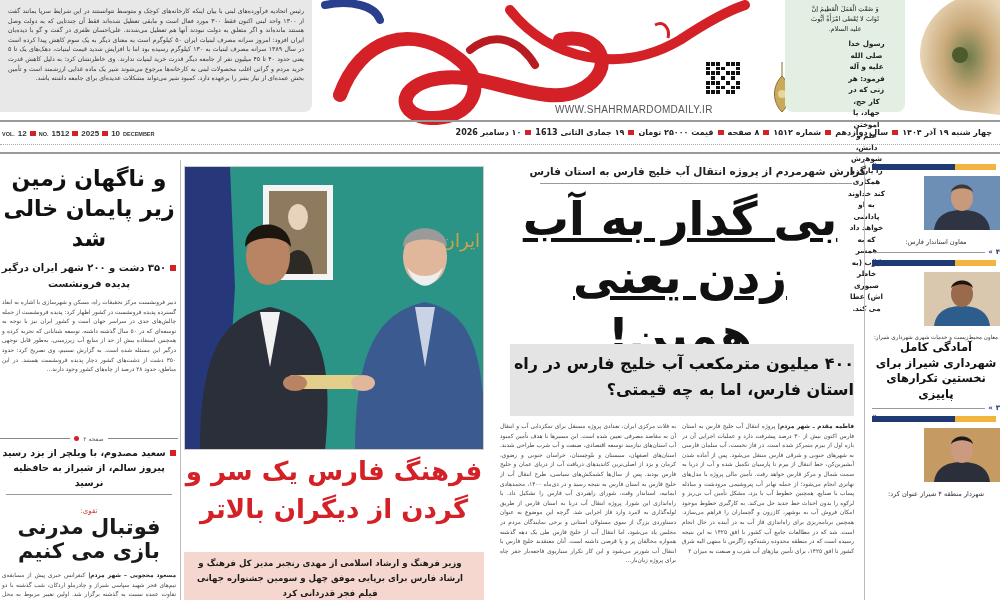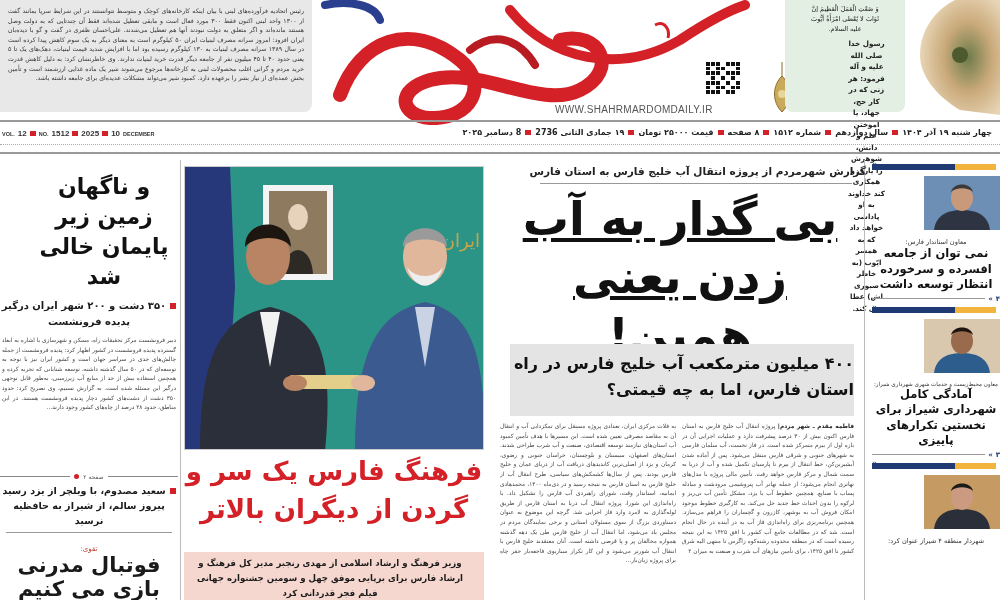--- a/index.html
+++ b/index.html
@@ -174,32 +174,32 @@
   <span>چهار شنبه ۱۹ آذر ۱۴۰۴</span>
     <i class="sq"></i>
   <span>سال دوازدهم</span>
     <i class="sq"></i>
   <span>شماره ۱۵۱۲</span>
     <i class="sq"></i>
   <span>۸ صفحه</span>
     <i class="sq"></i>
   <span>قیمت ۲۵۰۰۰ تومان</span>
     <i class="sq"></i>
-  <span>۱۹ جمادی الثانی 2736</span>
-    <i class="sq"></i>
-  <span>8 دسامبر ۲۰۲۵</span>
+  <span>۱۹ جمادی الثانی 1613</span>
+    <i class="sq"></i>
+  <span>۱۰ دسامبر 2026</span>
 </div>
 <div class="abs strip-dotted" style="top:144px;"></div>
 <div class="abs strip-line" style="top:152px;"></div>
 
 <div class="abs col-sep" style="left:180px;"></div>
 <div class="abs col-sep" style="left:864px;"></div>
 
 <div class="abs lc rtl">
-  <h1 class="lc-head" style="margin-top:12px;padding-left:30px;">و ناگهان زمین زیر پایمان خالی شد</h1>
+  <h1 class="lc-head" style="margin-top:4px;">و ناگهان زمین زیر پایمان خالی شد</h1>
   <div class="lc-sub">
     <span class="bullet"></span><span>۳۵۰ دشت و ۲۰۰ شهر ایران درگیر پدیده فرونشست</span>
   </div>
   <p class="body-text" style="margin-top:6px;height:134px;overflow:hidden;padding:0 2px;">دبیر فرونشست مرکز تحقیقات راه، مسکن و شهرسازی با اشاره به ابعاد گسترده پدیده فرونشست در کشور اظهار کرد: پدیده فرونشست از جمله چالش‌های جدی در سراسر جهان است و کشور ایران نیز با توجه به توسعه‌ای که در ۵۰ سال گذشته داشته، توسعه شتابانی که تجربه کرده و همچنین استفاده بیش از حد از منابع آب زیرزمینی، به‌طور قابل توجهی درگیر این مسئله شده است. به گزارش تسنیم، وی تصریح کرد: حدود ۳۵۰ دشت از دشت‌های کشور دچار پدیده فرونشست هستند. در این مناطق، حدود ۲۸ درصد از چاه‌های کشور وجود دارند...</p>
   <div class="page-ref">
     <span class="ln"></span>
       <span>صفحه ۲</span>
       <span class="dot"></span>
       <span class="ln"></span>
   </div>
@@ -262,21 +262,20 @@
         <span class="yel"></span>
         <span class="blue"></span>
       </div>
     <svg class="portrait" viewBox="0 0 76 54">
       <rect width="76" height="54" fill="#6e8fb5"></rect>
       <path d="M10 54 C 12 38, 25 34, 38 34 C 51 34, 64 38, 66 54 Z" fill="#2e3442"></path>
       <ellipse cx="38" cy="22" rx="11" ry="13" fill="#c89a7b"></ellipse>
       <path d="M27 16 C 29 6, 47 6, 49 16 C 44 11, 32 11, 27 16 Z" fill="#3a3a3a"></path>
     </svg>
     <div class="rr-kicker">معاون استاندار فارس:</div>
-    <div class="rr-head">نمی توان از جامعه افسرده و سرخورده انتظار توسعه داشت</div>
     <div class="rr-page">
         <span class="ln"></span>
         <span>«</span>
         <span>۴</span>
       </div>
   </div>
 
   <div style="margin-top:4px;">
     <div class="rr-bar">
         <span class="yel"></span>

